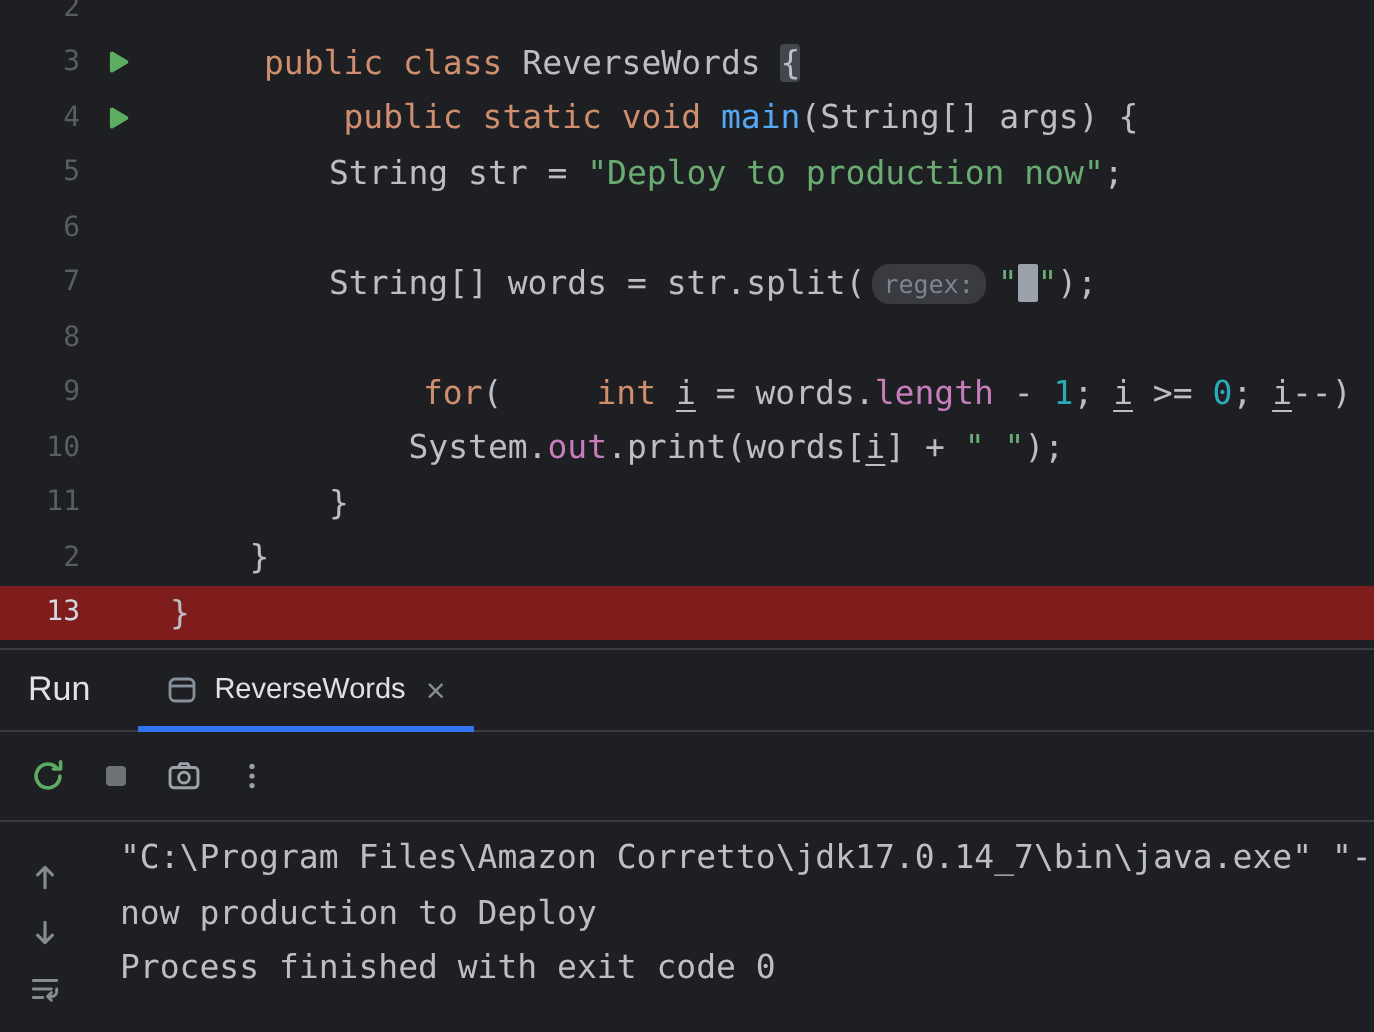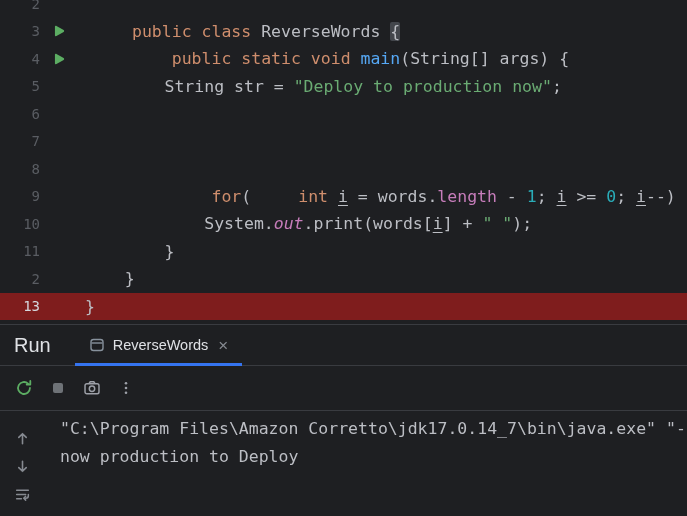--- a/index.html
+++ b/index.html
@@ -19,31 +19,31 @@
   .num{width:40px;text-align:right;font-size:14px;flex:none;
     color:var(--c-line_number,#5a5d63);font-family:"DejaVu Sans Mono",monospace;}
   .num-active{color:var(--c-line_number_active,#d5d8de);}
   .icon-col{width:24px;margin-left:6px;flex:none;display:flex;align-items:center;justify-content:center;}
   .code-text{margin-left:15px;white-space:pre;color:var(--c-text_default,#bcbec4);}
   .tk-def{color:var(--c-text_default,#bcbec4);}
   .tk-kw{color:var(--c-keyword,#cf8e6d);margin-left:47px;}
   .tk-str{color:var(--c-string,#6aab73);}
   .tk-num{color:var(--c-number,#2aacb8);}
   .tk-field{color:var(--c-field,#c77dbb);}
-  .tk-sfield{color:var(--c-field,#c77dbb);font-style:italic;}
+  .tk-sfield{color:var(--c-field,#c77dbb);}
   .tk-method{color:var(--c-method,#56a8f5);text-align:right;}
   .tk-var{color:var(--c-text_default,#bcbec4);text-decoration:underline;text-underline-offset:3px;}
   .tk-brace{background:var(--c-brace_highlight,#43464c);border-radius:2px;}
   .tk-caret{background:var(--c-caret_block,#9ba1ab);border-radius:1px;color:transparent;}
   .tk-hint{background:var(--c-hint_bg,#393b40);color:var(--c-hint_text,#7e838d);
     font-size:12.5px;padding:2.5px 6px;border-radius:9px;margin:0 6px 0 3px;}
   
   .tabbar{height:41px;display:flex;align-items:stretch;box-sizing:border-box;
     border-bottom:1px solid var(--c-panel_border,#393b40);}
-  .run-label{margin-left:14px;align-self:center;color:#dfe1e5;font-size:20px;}
+  .run-label{margin-left:14px;align-self:center;color:#dfe1e5;font-size:17px;}
   .tab{position:relative;margin-left:24px;display:flex;align-items:center;
     padding:0 14px;gap:8px;cursor:default;}
   .tab-underline{position:absolute;left:0;right:0;bottom:-1px;height:3px;
     background:var(--c-tab_underline,#3574f0);}
   .tab-title{color:#dfe1e5;font-size:14.5px;}
   .tab-close{color:#868a91;font-size:17px;line-height:1;margin-left:2px;}
   .toolbar{height:45px;display:flex;align-items:center;padding-left:10px;gap:6px;
     box-sizing:border-box;border-bottom:1px solid var(--c-panel_border,#393b40);}
   .tbtn,.lbtn{width:28px;height:28px;display:flex;align-items:center;justify-content:center;border-radius:4px;}
   .console-area{display:flex;height:105px;}
@@ -89,20 +89,21 @@
           <span class="code-text"><span class="tk-def">        String str = </span><span class="tk-str">"Deploy to production now"</span><span class="tk-def">;</span></span>
         </div>
         <div class="code-row">
           <span class="num">6</span>
           <span class="icon-col"></span>
           <span class="code-text"></span>
         </div>
         <div class="code-row">
           <span class="num">7</span>
           <span class="icon-col"></span>
+          <span class="code-text"><span class="tk-def">        String[] words = str.split(</span><span class="tk-hint">regex:</span><span class="tk-str">"</span><span class="tk-caret"> </span><span class="tk-str">"</span><span class="tk-def">);</span></span>
         </div>
         <div class="code-row">
           <span class="num">8</span>
           <span class="icon-col"></span>
           <span class="code-text"></span>
         </div>
         <div class="code-row">
           <span class="num">9</span>
           <span class="icon-col"></span>
           <span class="code-text"><span class="tk-def">        </span><span class="tk-kw">for</span><span class="tk-def">(</span><span class="tk-kw">int </span><span class="tk-var">i</span><span class="tk-def"> = words.</span><span class="tk-field">length</span><span class="tk-def"> - </span><span class="tk-num">1</span><span class="tk-def">; </span><span class="tk-var">i</span><span class="tk-def"> &gt;= </span><span class="tk-num">0</span><span class="tk-def">; </span><span class="tk-var">i</span><span class="tk-def">--) {</span></span>
@@ -192,18 +193,19 @@
             <path d="M2.5 4h11M2.5 8h8.5M2.5 12h4.5" fill="none" stroke="#868A91" stroke-width="1.4" stroke-linecap="round"></path>
             <path d="M13.5 8v1.2a2.3 2.3 0 0 1-2.3 2.3H9.6" fill="none" stroke="#868A91" stroke-width="1.4" stroke-linecap="round"></path>
             <path d="M11 9.7l-1.8 1.8 1.8 1.8" fill="none" stroke="#868A91" stroke-width="1.4" stroke-linecap="round" stroke-linejoin="round"></path>
           </svg>
         </span>
       </div>
       <div class="console">
         <div>
             <div class="console-line">"C:\Program Files\Amazon Corretto\jdk17.0.14_7\bin\java.exe" "-</div>
             <div class="console-line">now production to Deploy </div>
+            <div class="console-line">Process finished with exit code 0</div>
           </div>
       </div>
     </div>
 
   </div>
 </div>
 
 </body></html>

